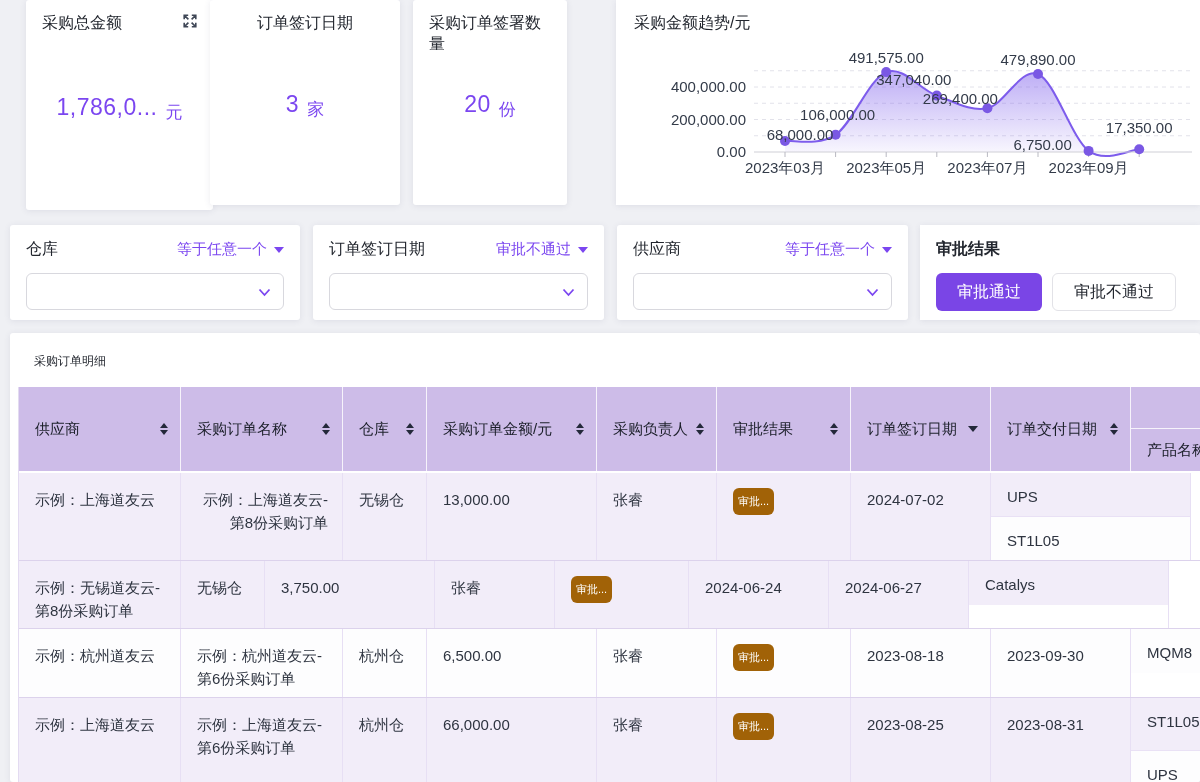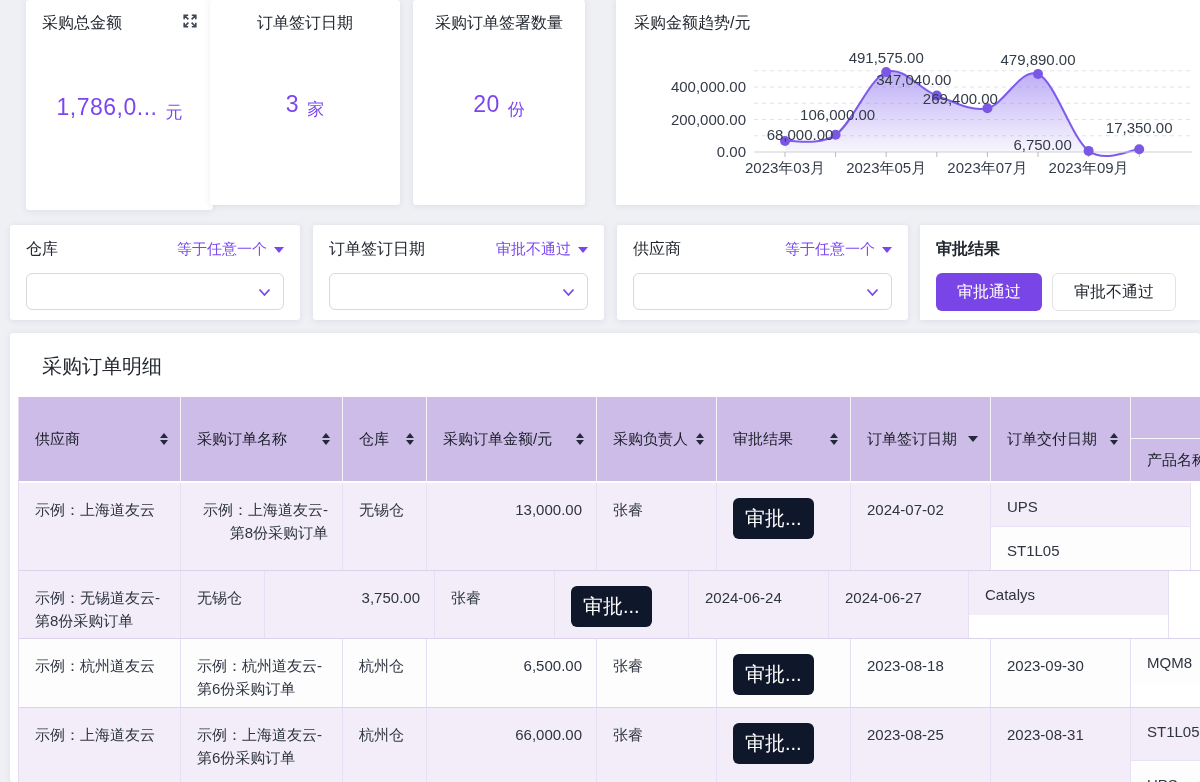--- a/index.html
+++ b/index.html
@@ -42,45 +42,45 @@
                   border:1px solid #d8d8de; border-radius:6px; cursor:pointer; }
   .filter-input svg { position:absolute; right:12px; top:14px; }
   .fbtns { display:flex; gap:10px; margin-top:13px; }
   .fbtn { height:38px; padding:0 21px; border-radius:6px; font-size:16px;
           display:flex; align-items:center; cursor:pointer; white-space:nowrap; }
   .fbtn.sel { background:#7a45e6; color:#fff; }
   .fbtn.unsel { background:#fff; border:1px solid #e2e2e7; color:#23272f; }
 
   
   .table-panel { left:10px; top:333px; width:1190px; height:449px; overflow:hidden; }
-  .table-title { padding:20px 0 17px 32px; font-size:20px; color:#23272f; }
+  .table-title { padding:20px 0 17px 24px; font-size:12px; color:#23272f; }
   #table { margin-left:8px; width:1320px; border-left:1px solid #e3dbf1; }
   .t-header { display:flex; border-bottom:2px solid #ffffff; }
   .th { background:#cdbce8; height:84px; display:flex; align-items:center;
         padding:0 12px 0 16px; border-right:1.5px solid #f6f3fb;
         font-size:15px; color:#1a1e28; cursor:pointer; flex:0 0 auto; }
   .th-label { flex:1; }
   .sort { display:flex; flex-direction:column; gap:2px; margin-left:4px; }
   .tri-up { width:0; height:0; border-left:4px solid transparent; border-right:4px solid transparent;
             border-bottom:5px solid #23283a; }
   .tri-down { width:0; height:0; border-left:4px solid transparent; border-right:4px solid transparent;
               border-top:5px solid #23283a; }
   .tri-down.big { border-left-width:5px; border-right-width:5px; border-top-width:6px; }
   .th.group { flex-direction:column; padding:0; align-items:stretch; cursor:default; }
   .th-group-top { flex:1; border-bottom:1.5px solid #f6f3fb; }
   .th-group-bottom { height:42px; display:flex; align-items:center; padding-left:16px; }
 
   .t-row { display:flex; border-bottom:1px solid #dcd2ec; }
   .td { padding:15px 14px 0 16px; font-size:15px; color:#2e3440;
         border-right:1px solid #e7dff4; line-height:1.55; flex:0 0 auto; overflow:hidden; }
-  .td.right { text-align:right; }
+  .td.right { }
   .bg-lav { background:#f2edf9; }
   .bg-white { background:#fdfdfe; }
-  .appr-btn { display:inline-block; background:#0f172a; color:#fff; font-size:20px;
-              padding:5px 12px; border-radius:6px; cursor:pointer; white-space:nowrap; }
+  .appr-btn { display:inline-block; background:#a16207; color:#fff; font-size:11px;
+              padding:5px 5px; border-radius:6px; cursor:pointer; white-space:nowrap; }
   .prod-cell { padding:0; display:flex; flex-direction:column; }
   .prod-sub { padding:12px 0 0 16px; border-bottom:1px solid #e9e1f5; white-space:nowrap;
               overflow:hidden; font-size:15px; color:#2e3440; }
   .prod-sub:last-child { border-bottom:none; }
 </style>
 </head>
 <body>
 
 <div class="canvas">
 
@@ -105,21 +105,21 @@
   <div class="card kpi" style="left:210px;width:190px">
     <div class="kpi-head center">
       <span>订单签订日期</span>
     </div>
     <div class="kpi-body">
       <span class="kpi-value">3</span>
       <span class="kpi-unit">家</span>
     </div>
   </div>
 
-  <div class="card kpi" style="left:413px;width:172px">
+  <div class="card kpi" style="left:413px;width:154px">
     <div class="kpi-head center">
       <span>采购订单签署数量</span>
     </div>
     <div class="kpi-body">
       <span class="kpi-value">20</span>
       <span class="kpi-unit">份</span>
     </div>
   </div>
 
   <div class="card chart-card">

